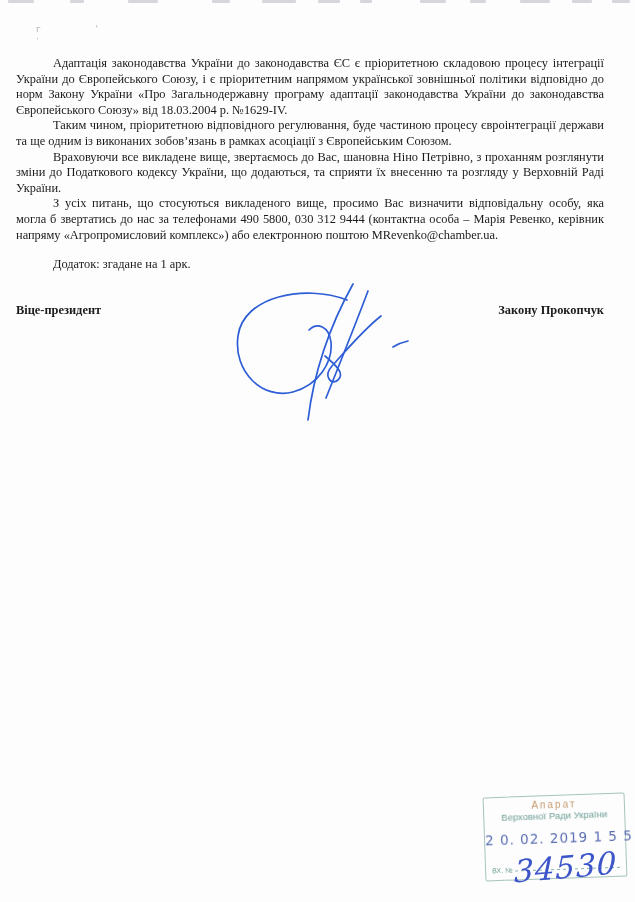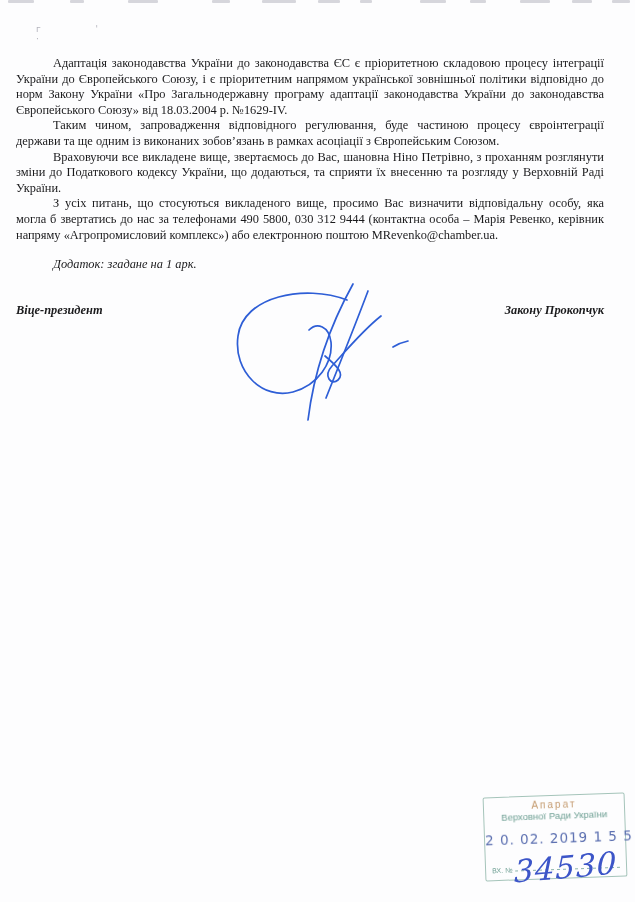--- a/index.html
+++ b/index.html
@@ -19,25 +19,25 @@
     position:absolute;top:24px;left:36px;width:130px;
     font-size:9px;color:#b4b4bd;letter-spacing:26px;
     font-family:"DejaVu Sans", sans-serif;
   }
   .body-text{
     position:absolute;top:56px;left:16px;right:31px;
     font-size:12.4px;line-height:15.6px;text-align:justify;
   }
   .body-text p{margin:0;text-indent:37px;}
   .email-underline{color:inherit;}
-  .attachment{margin-top:14px !important;font-style:italic;}
+  .attachment{margin-top:14px !important;}
   .closing{margin-top:13px !important;text-indent:0 !important;font-weight:bold;}
   .sig-row{
     display:flex;justify-content:space-between;align-items:flex-start;
-    margin-top:30px;font-weight:bold;font-style:italic;
+    margin-top:30px;font-weight:bold;
   }
   .signature-svg{position:absolute;left:205px;top:278px;z-index:3;}
   
   .stamp{
     position:absolute;left:484px;top:795px;width:142px;height:84px;
     border:1.5px solid #a5c4ba;border-radius:2px;
     transform:rotate(-2deg);
     box-sizing:border-box;
     text-align:center;
     z-index:2;
@@ -88,21 +88,21 @@
     <i style="left:470px;width:16px"></i>
       <i style="left:520px;width:30px"></i>
     <i style="left:572px;width:20px"></i>
       <i style="left:612px;width:18px"></i>
   </div>
 
   <div class="pencil-marks">г ' ·</div>
 
   <div class="body-text">
     <p>Адаптація законодавства України до законодавства ЄС є пріоритетною складовою процесу інтеграції України до Європейського Союзу, і є пріоритетним напрямом української зовнішньої політики відповідно до норм Закону України «Про Загальнодержавну програму адаптації законодавства України до законодавства Європейського Союзу» від 18.03.2004 р. №1629-IV.</p>
-    <p>Таким чином, запровадження відповідного регулювання, буде частиною процесу євроінтеграції держави та ще одним із виконаних зобов’язань в рамках асоціації з Європейським Союзом.</p>
+    <p>Таким чином, пріоритетною відповідного регулювання, буде частиною процесу євроінтеграції держави та ще одним із виконаних зобов’язань в рамках асоціації з Європейським Союзом.</p>
     <p>Враховуючи все викладене вище, звертаємось до Вас, шановна Ніно Петрівно, з проханням розглянути зміни до Податкового кодексу України, що додаються, та сприяти їх внесенню та розгляду у Верховній Раді України.</p>
     <p><span>З усіх питань, що стосуються викладеного вище, просимо Вас визначити відповідальну особу, яка могла б звертатись до нас за телефонами 490 5800, 030 312 9444 (контактна особа – Марія Ревенко, керівник напряму «Агропромисловий комплекс») або електронною поштою </span><span class="email-underline">MRevenko@chamber.ua</span><span>.</span></p>
     <p class="attachment">Додаток: згадане на 1 арк.</p>
     <div class="sig-row">
       <span>Віце-президент</span>
       <span>Закону Прокопчук</span>
     </div>
   </div>
 
   <svg class="signature-svg" width="212" height="155" viewBox="0 0 212 155" fill="none">

